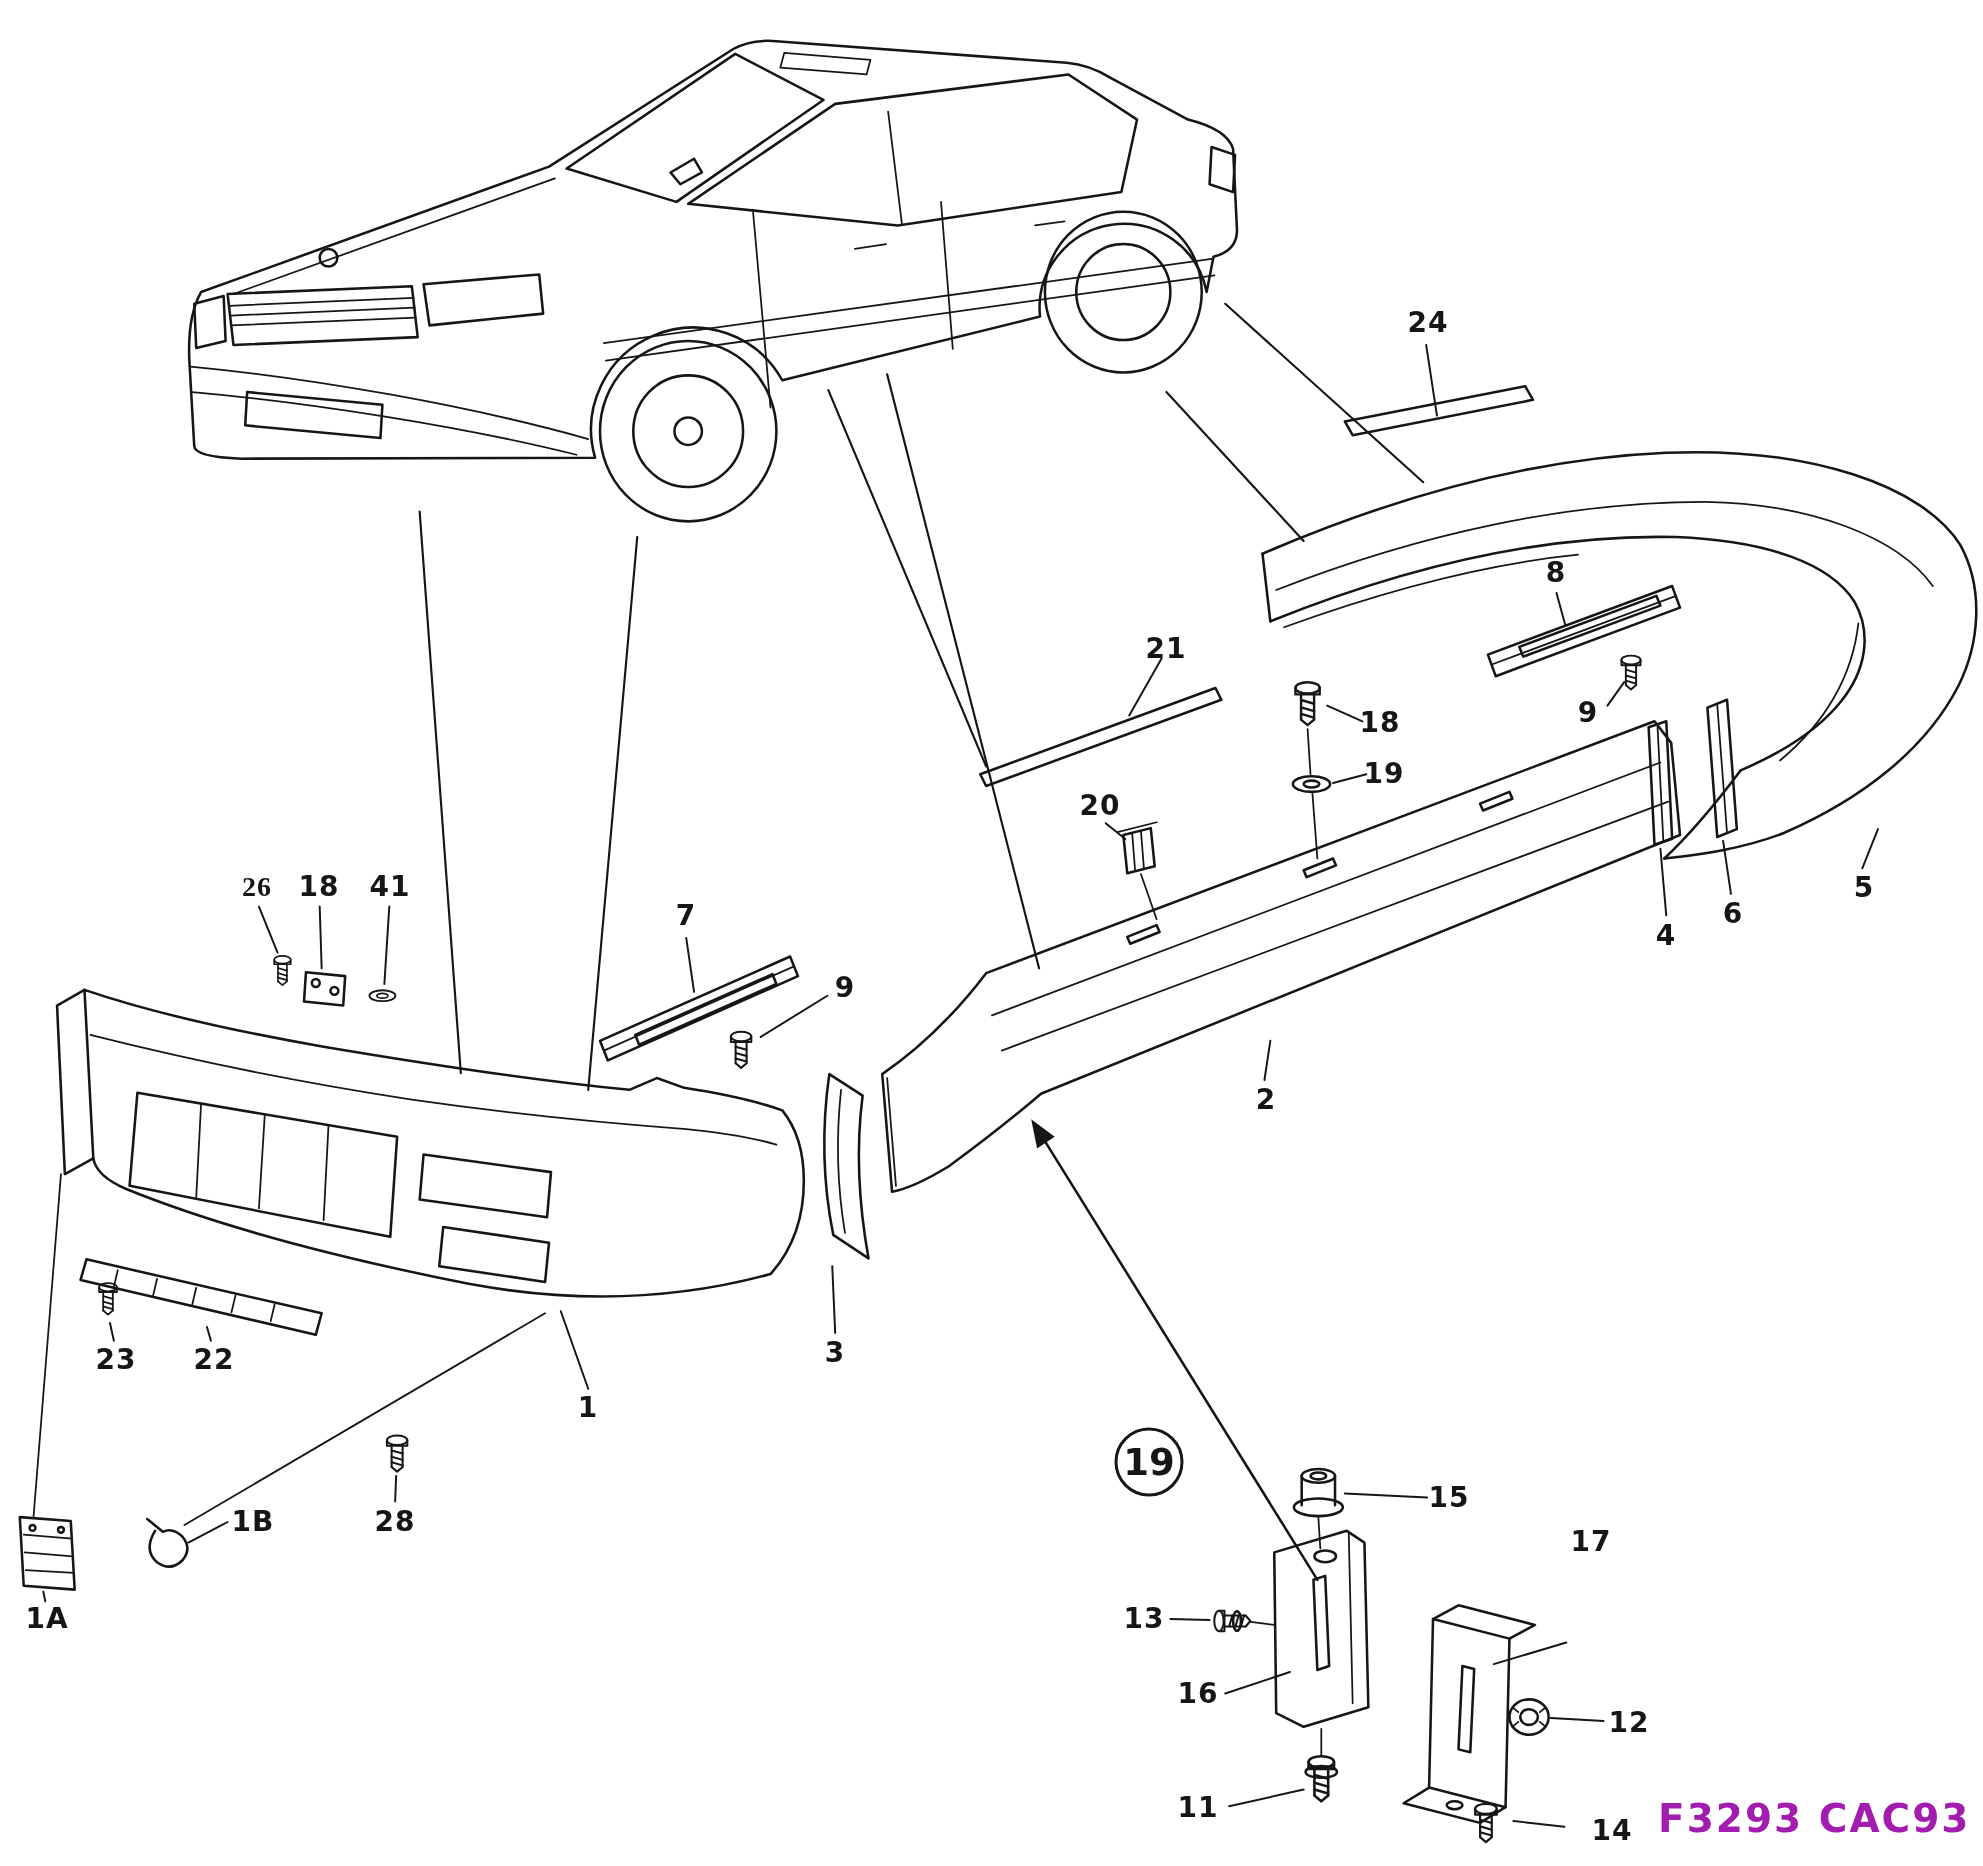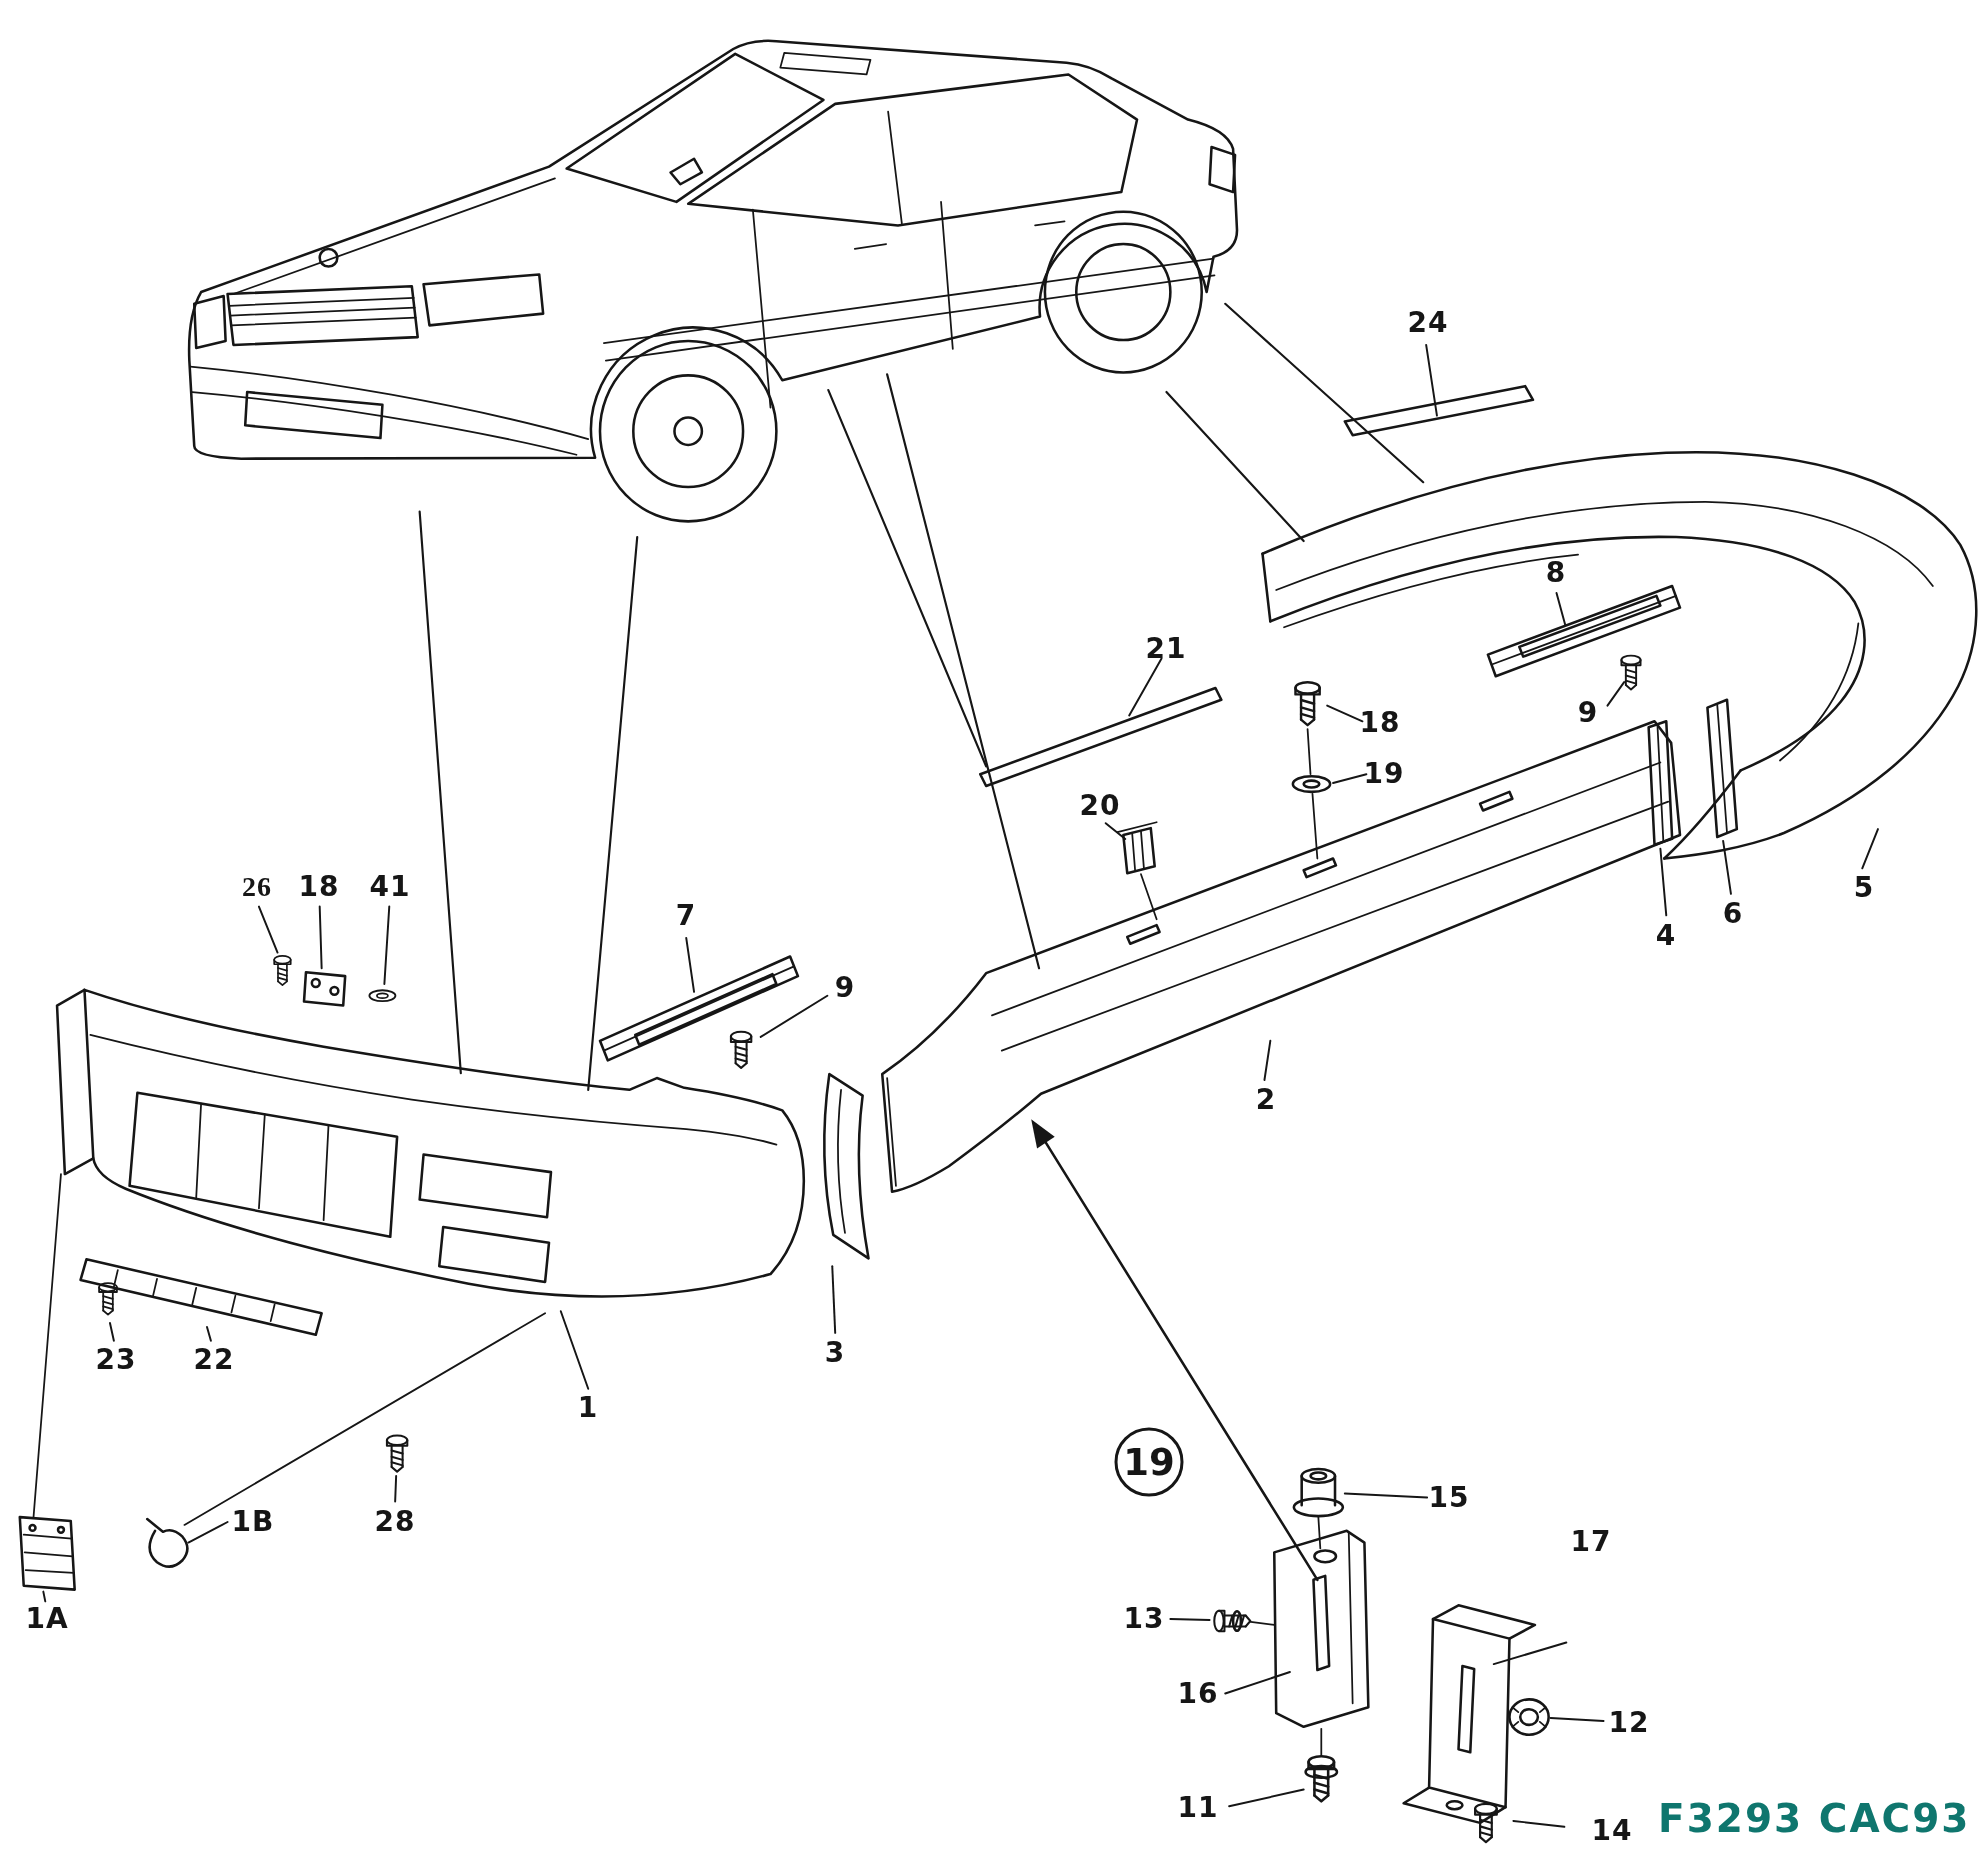--- a/index.html
+++ b/index.html
@@ -12,21 +12,21 @@
     font-weight:bold; font-size:28px; line-height:1; color:#161616;
     white-space:nowrap; letter-spacing:1px;
   }
   .callout.circled {
     border:3.9px solid #161616; border-radius:50%;
     width:69px; height:69px; display:flex; align-items:center; justify-content:center;
     font-size:37px; letter-spacing:0;
   }
   .figure-code {
     position:absolute; left:1658px; top:1796px;
-    font-weight:bold; font-size:39px; letter-spacing:2px; color:#0f766e;
+    font-weight:bold; font-size:39px; letter-spacing:2px; color:#a21caf;
   }
   .thin { stroke-width:1.8; }
   .lead { stroke-width:2; }
 </style>
 </head>
 <body>
 
 <div class="canvas">
 
   <svg class="art" viewBox="0 0 2024 1904" xmlns="http://www.w3.org/2000/svg">

